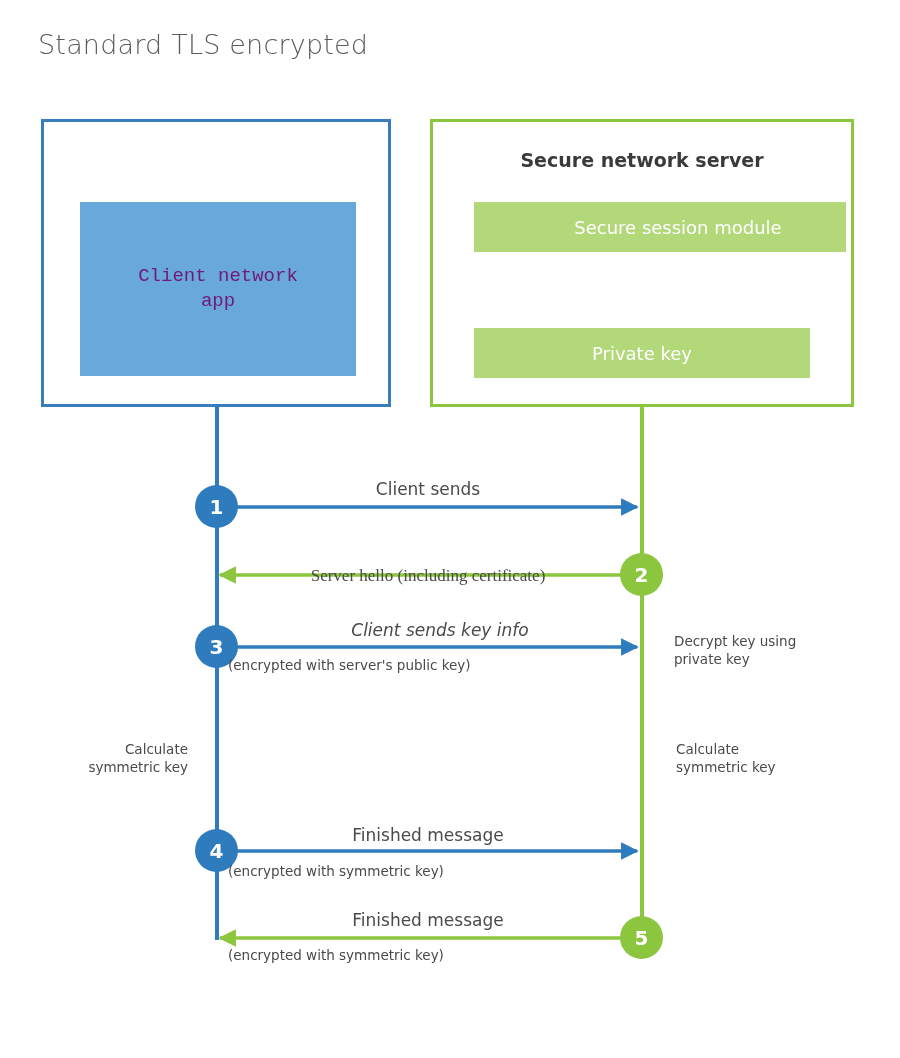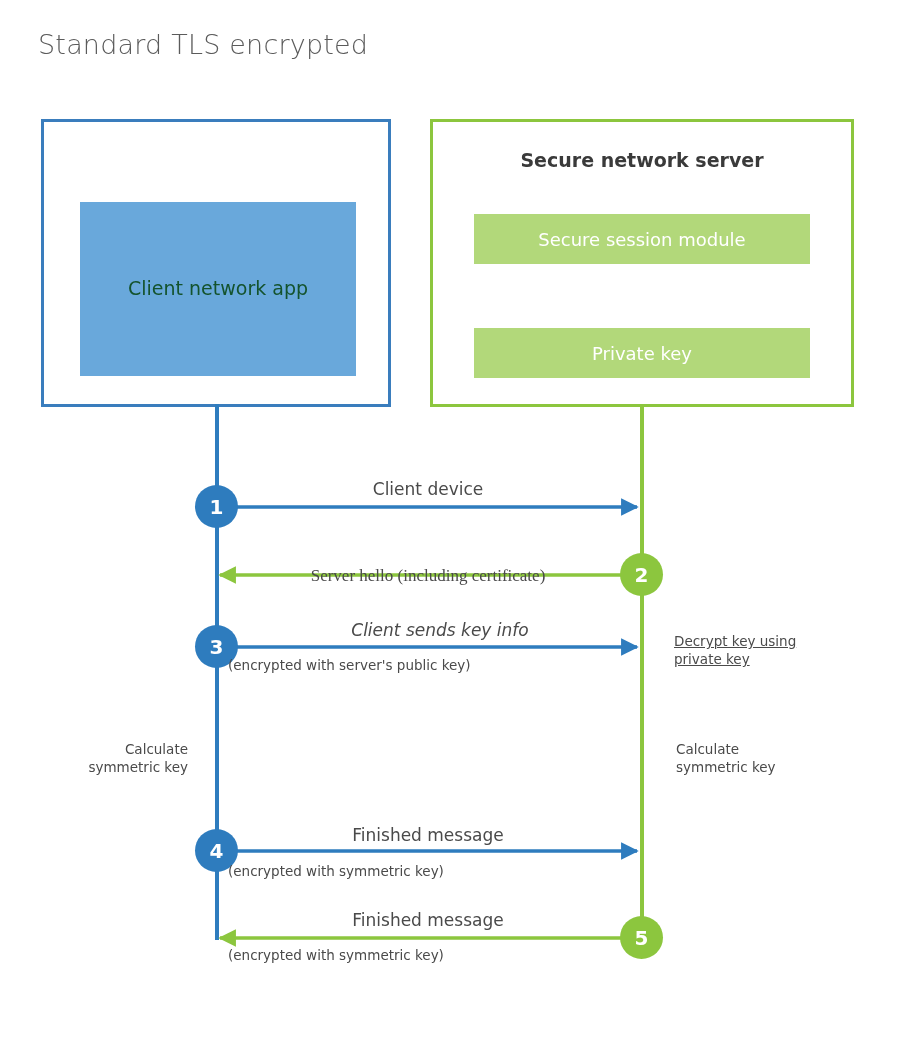--- a/index.html
+++ b/index.html
@@ -64,45 +64,46 @@
     left: 36px;
     top: 80px;
     width: 276px;
     height: 174px;
     background: #69a8db;
     display: flex;
     align-items: center;
     justify-content: center;
   }
   #client-app-label {
-    color: #14532d;
+    color: #701a75;
     font-size: 19px;
     font-weight: 400;
     text-align: center;
     line-height: 1.32;
     width: 180px;
+    font-family: Liberation Mono, monospace;
   }
 
   
   .server-band {
     position: absolute;
     left: 41px;
     width: 336px;
     height: 50px;
     background: #b2d87a;
     display: flex;
     align-items: center;
     justify-content: center;
   }
   .server-band-label {
     color: #ffffff;
     font-size: 18px;
     font-weight: 400;
   }
-  .band-0 { top: 92px; }
+  .band-0 { top: 80px; padding-left: 36px; }
   .band-1 { top: 143px; }
   .band-2 { top: 206px; }
 
   
   .lifeline {
     position: absolute;
     width: 4px;
   }
   #client-lifeline {
     left: 215px;
@@ -232,33 +233,33 @@
 </div>
 
 <div class="step-circle blue" style="left:195px; top:829px;">
   <span>4</span>
 </div>
 
 <div class="step-circle green" style="left:620px; top:916px;">
   <span>5</span>
 </div>
 
-<div class="msg-label" style="left:228px; top:479px; width:400px;">Client device</div>
+<div class="msg-label" style="left:228px; top:479px; width:400px;">Client sends</div>
 
 <div class="msg-label" style="left:228px; top:566px; width:400px;font-family:Liberation Serif, serif;">Server hello (including certificate)</div>
 
 <div class="msg-label" style="left:240px; top:620px; width:400px;font-style:italic;">Client sends key info</div>
 <div class="msg-sublabel" style="left:228px; top:657px; width:400px;">(encrypted with server's public key)</div>
 
 <div class="msg-label" style="left:228px; top:825px; width:400px;">Finished message</div>
 <div class="msg-sublabel" style="left:228px; top:863px; width:400px;">(encrypted with symmetric key)</div>
 
 <div class="msg-label" style="left:228px; top:910px; width:400px;">Finished message</div>
 <div class="msg-sublabel" style="left:228px; top:947px; width:400px;">(encrypted with symmetric key)</div>
 
-<div class="side-note left-aligned" style="left:674px; top:632px; width:180px;text-decoration:underline;">Decrypt key using
+<div class="side-note left-aligned" style="left:674px; top:632px; width:180px;">Decrypt key using
 private key</div>
 
 <div class="side-note right-aligned" style="left:6px; top:740px; width:182px;">Calculate
 symmetric key</div>
 
 <div class="side-note left-aligned" style="left:676px; top:740px; width:182px;">Calculate
 symmetric key</div>
 
 </body></html>

